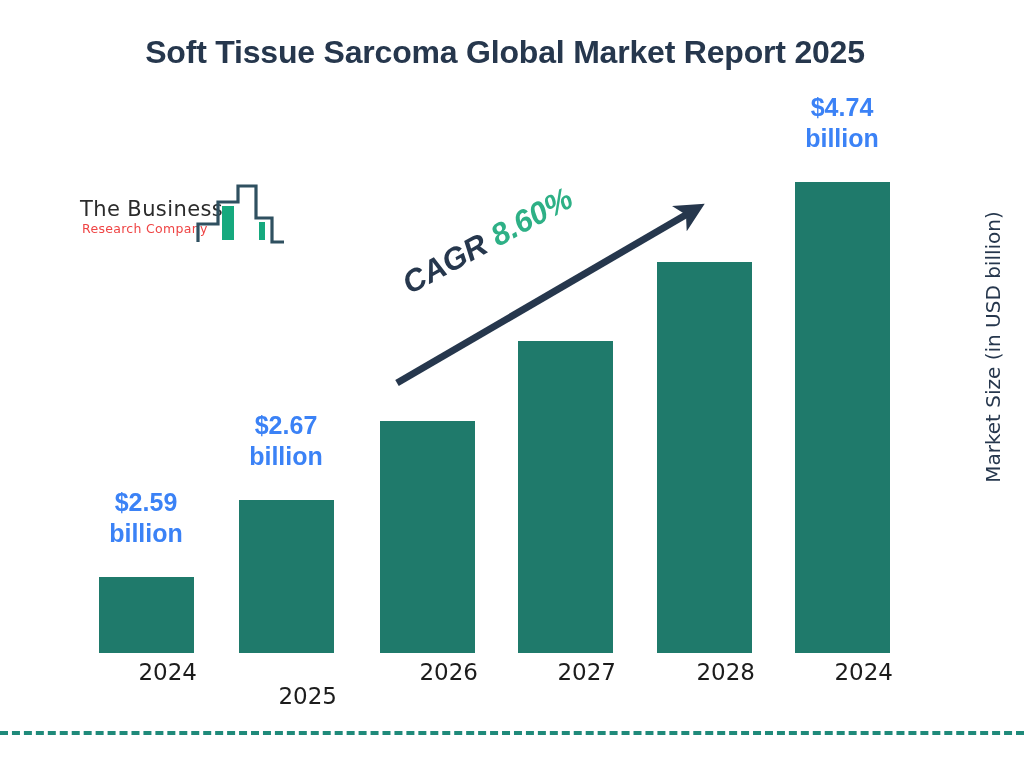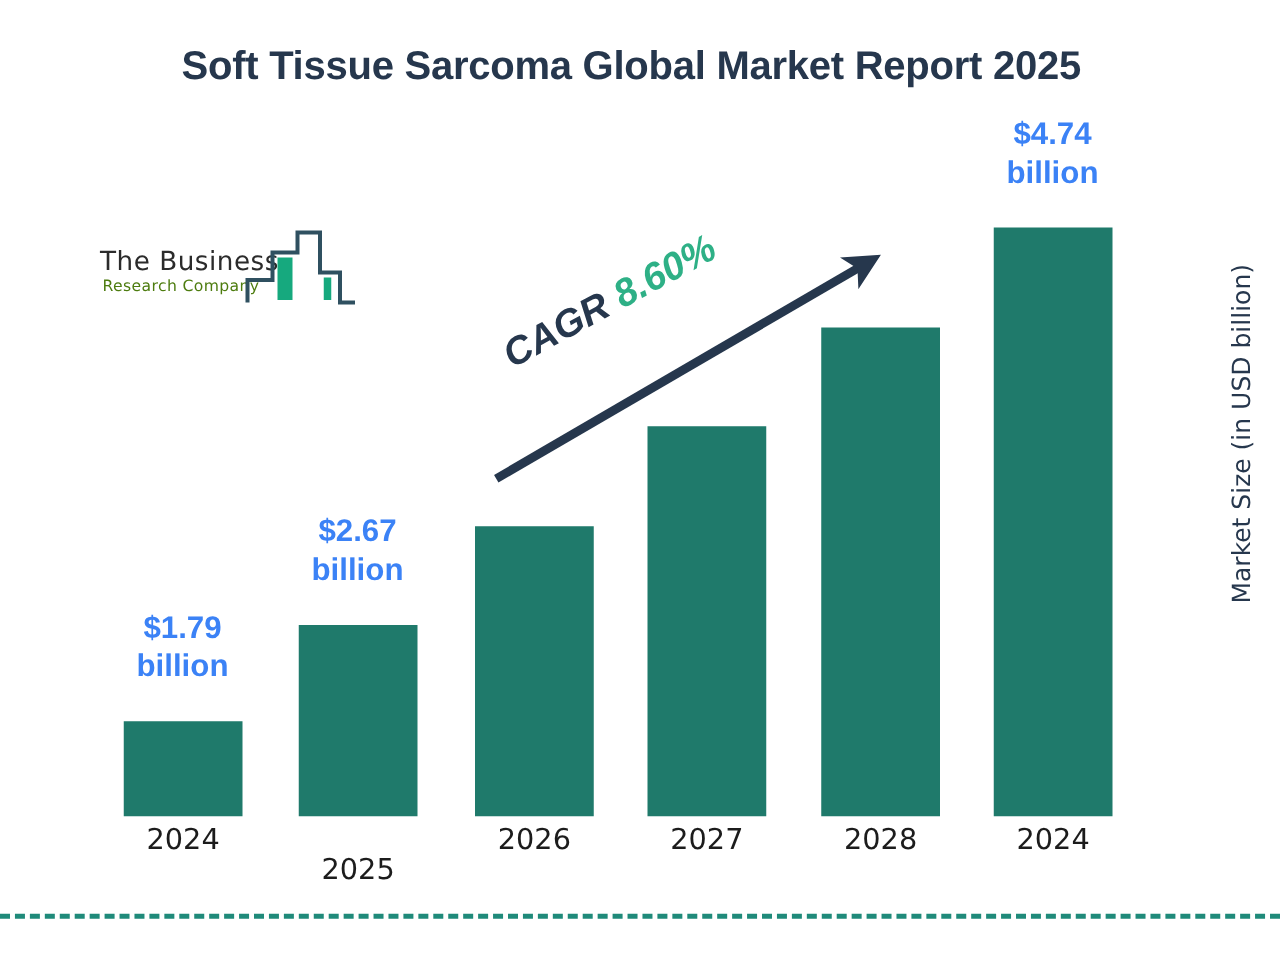--- a/index.html
+++ b/index.html
@@ -52,21 +52,21 @@
     color: #2B2B2B;
     letter-spacing: 0.4px;
     white-space: nowrap;
   }
   #logo-text-sub {
     position: absolute;
     left: 4px;
     top: 41px;
     font-family: "DejaVu Sans", sans-serif;
     font-size: 12.5px;
-    color: #4d7c0f;
+    color: #ef4444;
     letter-spacing: 0.3px;
     white-space: nowrap;
   }
   #logo-mark {
     position: absolute;
     left: 118px;
     top: 0px;
   }
 
   
@@ -85,21 +85,21 @@
     position: absolute;
     text-align: center;
     font-size: 25px;
     font-weight: bold;
     line-height: 1.22;
     color: #3b82f6;
     white-space: pre-line;
   }
   .x-tick {
     position: absolute;
-    text-align: center;
+    text-align: right;
     font-size: 23px;
     color: #1C1C1C;
     font-family: "DejaVu Sans", sans-serif;
   }
 
   
   #y-axis-title {
     position: absolute;
     left: 843px;
     top: 335px;
@@ -168,21 +168,21 @@
 
   <div id="plot">
 
     <div class="bar" style="left:99px; top:577px; width:95px; height:76px;"></div>
     <div class="bar" style="left:239px; top:500px; width:95px; height:153px;"></div>
     <div class="bar" style="left:380px; top:421px; width:95px; height:232px;"></div>
     <div class="bar" style="left:518px; top:341px; width:95px; height:312px;"></div>
     <div class="bar" style="left:657px; top:262px; width:95px; height:391px;"></div>
     <div class="bar" style="left:795px; top:182px; width:95px; height:471px;"></div>
 
-    <div class="bar-value" style="left:76px; top:487px; width:140px;">$1.79
+    <div class="bar-value" style="left:76px; top:487px; width:140px;">$2.59
 billion</div>
     <div class="bar-value" style="left:216px; top:410px; width:140px;">$2.67
 billion</div>
     <div class="bar-value" style="left:772px; top:92px; width:140px;">$4.74
 billion</div>
 
     <div class="x-tick" style="left:96px; top:659px; width:101px;">2024</div>
     <div class="x-tick" style="left:236px; top:659px; width:101px;margin-top:24px;">2025</div>
     <div class="x-tick" style="left:377px; top:659px; width:101px;">2026</div>
     <div class="x-tick" style="left:515px; top:659px; width:101px;">2027</div>

